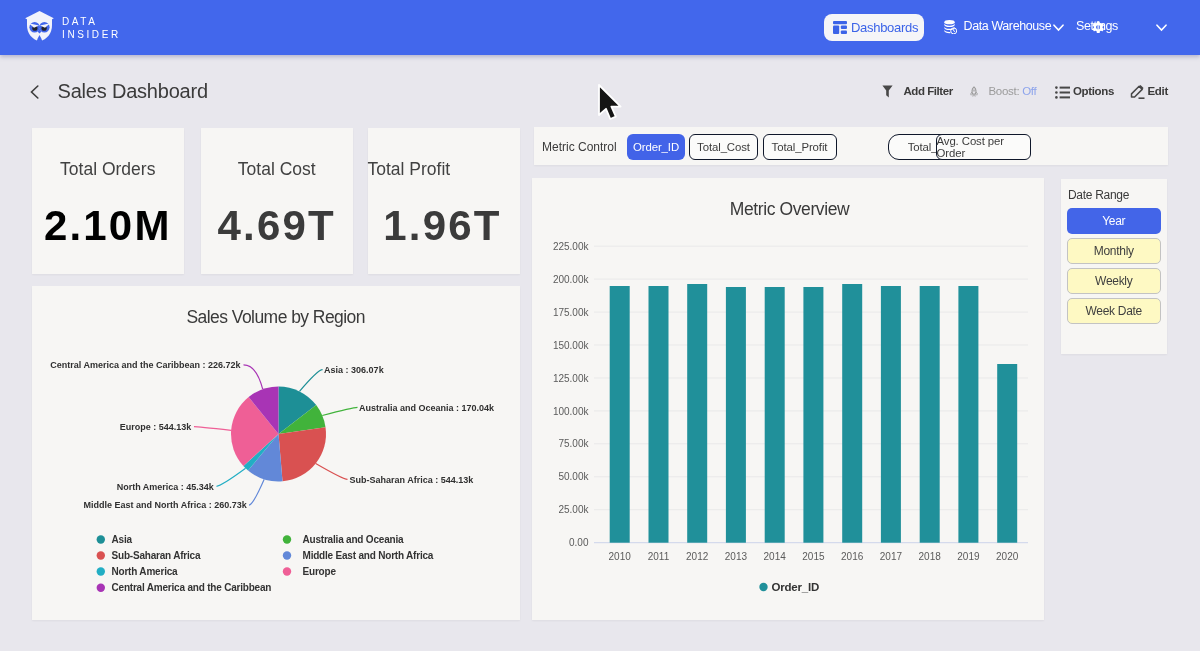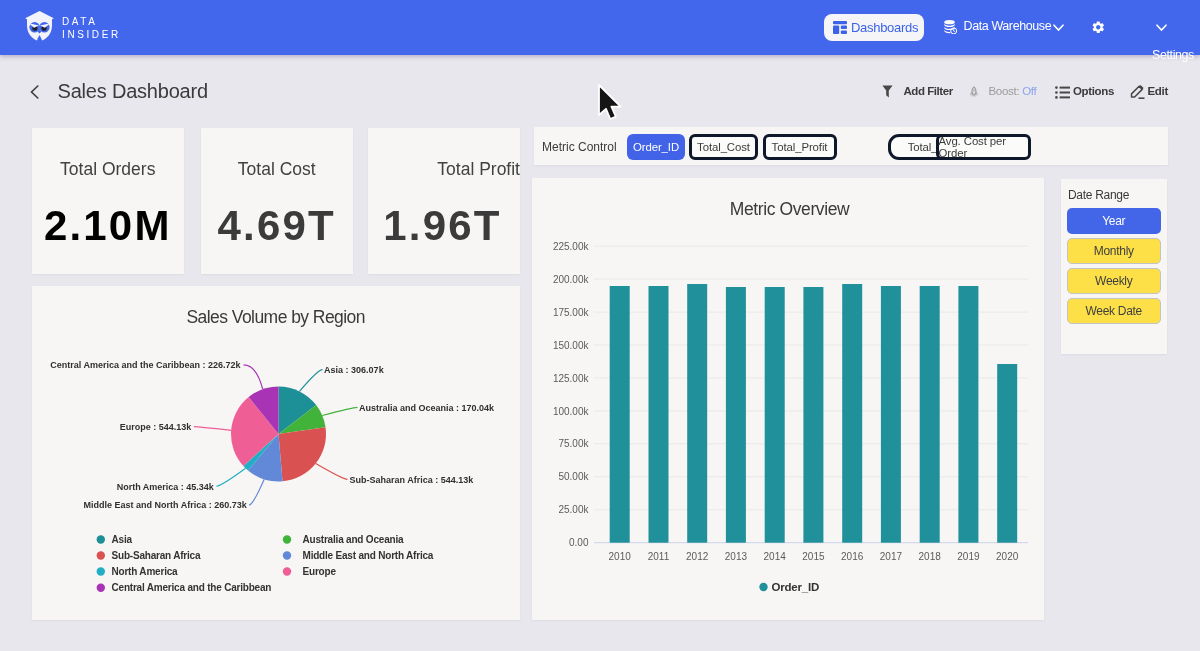--- a/index.html
+++ b/index.html
@@ -4,25 +4,25 @@
 <style>
   * { margin:0; padding:0; box-sizing:border-box; }
   html,body { width:1200px; height:651px; overflow:hidden; }
   body { font-family:"Liberation Sans", sans-serif; background:#e8e7ed; position:relative; }
   .abs { position:absolute; }
   .panel { position:absolute; background:#f7f6f4; box-shadow:0 1px 2px rgba(0,0,0,0.05); }
   .nav { position:absolute; left:0; top:0; width:1200px; height:55px; background:#4267ec; box-shadow:0 2px 4px rgba(90,90,150,0.35); }
   .navtxt { color:#fff; font-size:12.5px; letter-spacing:-0.4px; }
   .chip { position:absolute; top:134px; height:26px; border-radius:6px; font-size:11.4px; letter-spacing:-0.1px;
           display:flex; align-items:center; justify-content:center; color:#3c3c3c;
-          background:#fbfbfa; border:3px solid #0f172a; }
+          background:#fbfbfa; border:1px solid #0f172a; }
   .chip.sel { background:#4263e8; border:none; color:#fff; }
   .dbtn { position:absolute; left:1067px; width:93.5px; height:25.5px; border-radius:5px;
           font-size:12px; letter-spacing:-0.3px; display:flex; align-items:center; justify-content:center;
-          color:#3f3f3f; background:#fde047; border:1px solid #c3c3c3; }
+          color:#3f3f3f; background:#fef9c3; border:1px solid #c3c3c3; }
   .dbtn.sel { background:#4365e8; border:none; color:#fff; }
   .act { position:absolute; top:85px; font-size:11.5px; font-weight:bold; color:#3b3b3b; }
 </style>
 </head>
 <body>
 
 <div class="nav"></div>
 <svg class="abs" style="left:25px;top:11px" width="29" height="31" viewBox="0 0 29 31">
   <path d="M2 8 L2 14 C2 23 7 28 14.5 30.5 C22 28 27 23 27 14 L27 8 Z" fill="#f2f3fb"></path>
   <path d="M14.5 0 L28.8 7.3 L25.5 9.2 L3.5 9.2 L0.2 7.3 Z" fill="#f2f3fb"></path>
@@ -53,21 +53,21 @@
   <circle cx="9.7" cy="10.9" r="3" fill="none" stroke="#fff" stroke-width="1"></circle>
   <path d="M9.7 9.3 L9.7 11 L11 11.6" stroke="#fff" stroke-width="0.9" fill="none"></path>
 </svg>
 <div class="navtxt abs" style="left:963.5px;top:19px;">Data Warehouse</div>
 <svg class="abs" style="left:1053px;top:23.5px" width="11" height="8" viewBox="0 0 11 8">
   <path d="M1 1.2 L5.5 6 L10 1.2" stroke="#fff" stroke-width="1.6" fill="none" stroke-linecap="round"></path>
 </svg>
 <svg class="abs" style="left:1090.5px;top:20px" width="14.5" height="14.5" viewBox="0 0 24 24">
   <path fill="#fff" d="M19.14 12.94c.04-.3.06-.61.06-.94 0-.32-.02-.64-.07-.94l2.03-1.58a.49.49 0 0 0 .12-.61l-1.92-3.32a.49.49 0 0 0-.59-.22l-2.39.96a7 7 0 0 0-1.62-.94l-.36-2.54a.484.484 0 0 0-.48-.41h-3.84c-.24 0-.43.17-.47.41l-.36 2.54c-.59.24-1.13.57-1.62.94l-2.39-.96a.49.49 0 0 0-.59.22L2.73 8.87c-.12.21-.08.47.12.61l2.03 1.58c-.05.3-.09.63-.09.94s.02.64.07.94l-2.03 1.58a.49.49 0 0 0-.12.61l1.92 3.32c.12.22.37.29.59.22l2.39-.96c.5.38 1.03.7 1.62.94l.36 2.54c.05.24.24.41.48.41h3.84c.24 0 .44-.17.47-.41l.36-2.54c.59-.24 1.13-.56 1.62-.94l2.39.96c.22.08.47 0 .59-.22l1.92-3.32c.12-.22.07-.47-.12-.61l-2.01-1.58zM12 15.6c-1.98 0-3.6-1.62-3.6-3.6s1.62-3.6 3.6-3.6 3.6 1.62 3.6 3.6-1.62 3.6-3.6 3.6z"></path>
 </svg>
-<div class="navtxt abs" style="left:1152px;top:19px;margin-top:29px;">Settings</div>
+<div class="navtxt abs" style="left:1076px;top:19px;">Settings</div>
 <svg class="abs" style="left:1155.5px;top:23.5px" width="11" height="8" viewBox="0 0 11 8">
   <path d="M1 1.2 L5.5 6 L10 1.2" stroke="#fff" stroke-width="1.6" fill="none" stroke-linecap="round"></path>
 </svg>
 
 <svg class="abs" style="left:30px;top:84.5px" width="9" height="14" viewBox="0 0 9 14">
   <path d="M7.8 1 L1.5 7 L7.8 13" stroke="#3e3e3e" stroke-width="1.6" fill="none" stroke-linecap="round"></path>
 </svg>
 <div class="abs" style="left:57.5px;top:80px;font-size:20px;letter-spacing:-0.2px;color:#3b3b3b;">Sales Dashboard</div>
 <svg class="abs" style="left:881.5px;top:84.5px" width="11" height="13" viewBox="0 0 11 13">
   <path d="M0.4 0.4 L10.6 0.4 L6.8 5.4 L6.8 12.4 L4.2 10.3 L4.2 5.4 Z" fill="#484848"></path>
@@ -93,21 +93,21 @@
   <path d="M11.5 0.9 L14.6 4 L13.2 5.4 L10.1 2.3 Z" fill="#474747"></path>
   <path d="M9.5 14.2 L15.5 14.2" stroke="#474747" stroke-width="1.6"></path>
 </svg>
 <div class="act" style="left:1147.5px;letter-spacing:-0.3px;">Edit</div>
 
 <div class="panel" style="left:31.5px;top:128px;width:152.5px;height:145.5px;"></div>
 <div class="panel" style="left:200.5px;top:128px;width:152.5px;height:145.5px;"></div>
 <div class="panel" style="left:367.5px;top:128px;width:152.5px;height:145.5px;"></div>
 <div class="abs" style="left:31.5px;top:159px;width:152.5px;text-align:center;font-size:17.5px;color:#414141;">Total Orders</div>
 <div class="abs" style="left:200.5px;top:159px;width:152.5px;text-align:center;font-size:17.5px;color:#414141;">Total Cost</div>
-<div class="abs" style="left:367.5px;top:159px;width:152.5px;text-align:right;font-size:17.5px;color:#414141;padding-left:22px;">Total Profit</div>
+<div class="abs" style="left:367.5px;top:159px;width:152.5px;text-align:left;font-size:17.5px;color:#414141;">Total Profit</div>
 <div class="abs" style="left:31.5px;top:202px;width:152.5px;text-align:center;font-size:42px;letter-spacing:2.2px;font-weight:bold;color:#000000;">2.10M</div>
 <div class="abs" style="left:200.5px;top:202px;width:152.5px;text-align:center;font-size:42px;letter-spacing:2.2px;font-weight:bold;color:#3b3b3b;">4.69T</div>
 <div class="abs" style="left:367.5px;top:202px;width:150px;text-align:center;font-size:42px;letter-spacing:2.2px;font-weight:bold;color:#3b3b3b;">1.96T</div>
 
 <div class="panel" style="left:534px;top:127px;width:634px;height:38px;"></div>
 <div class="abs" style="left:542px;top:140px;font-size:12px;color:#3a3a3a;">Metric Control</div>
 <div class="chip sel" style="left:627px;width:58px;">Order_ID</div>
 <div class="chip" style="left:689px;width:69px;">Total_Cost</div>
 <div class="chip" style="left:762.5px;width:74px;">Total_Profit</div>
 <div class="chip" style="left:888px;width:114px;border-radius:11px;">Total_Revenue</div>

